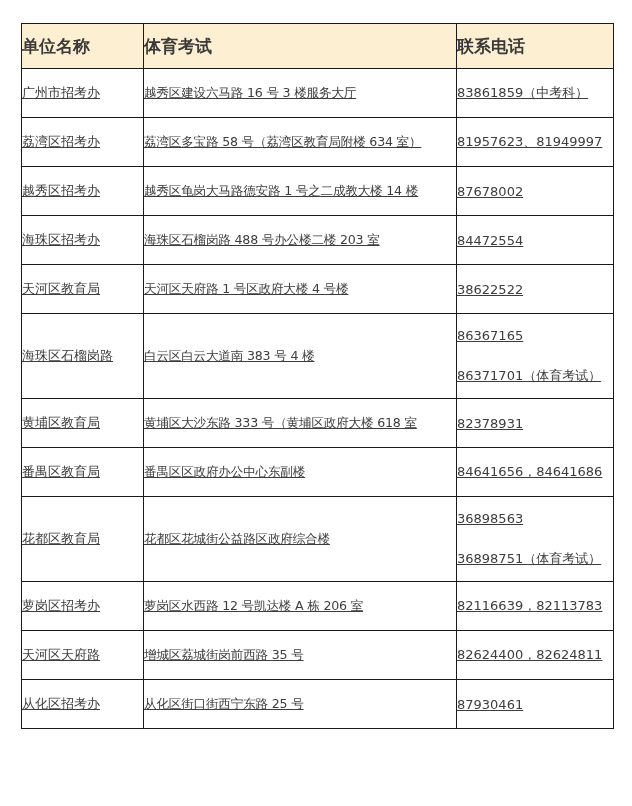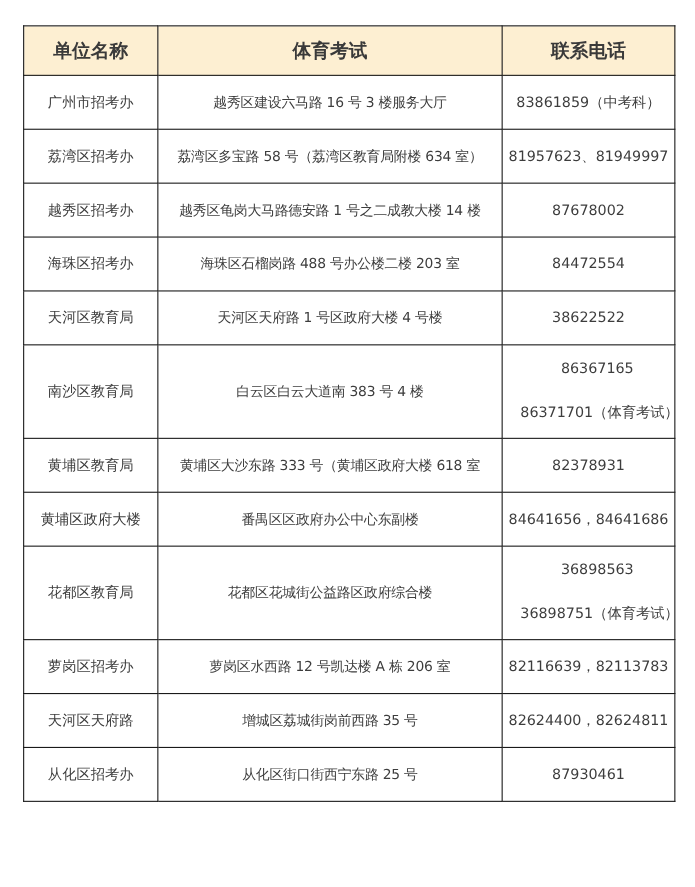--- a/index.html
+++ b/index.html
@@ -3,25 +3,25 @@
 <meta charset="utf-8">
 <style>
   html, body { margin: 0; padding: 0; background: #ffffff; }
   body { width: 632px; height: 806px; position: relative; overflow: hidden;
          font-family: "DejaVu Sans", "Liberation Sans", sans-serif; }
   table { position: absolute; left: 21px; top: 23px; border-collapse: collapse;
           width: 592px; table-layout: fixed; }
   col.c1 { width: 122px; }
   col.c2 { width: 313px; }
   col.c3 { width: 157px; }
-  th, td { border: 1px solid #1a1a1a; text-align: center; vertical-align: middle; padding: 0; }
+  th, td { border: 1px solid #1a1a1a; text-align: left; vertical-align: middle; padding: 0; }
   th { background: #fdefd2; color: #3a3a3a; font-size: 17px; font-weight: bold; height: 44px; }
-  td { color: #3d3d3d; font-size: 13px; height: 48px; white-space: nowrap; overflow: hidden; }
+  td { color: #3d3d3d; font-size: 13px; height: 48px; white-space: nowrap; overflow: hidden; text-decoration: underline; }
   tr.tall td { height: 84px; }
-  td .line { display: block; line-height: 18px; margin-left: 16px; }
+  td .line { display: block; line-height: 18px; }
   td .line + .line { margin-top: 22px; }
   td.addr { font-size: 12.6px; letter-spacing: -0.2px; }
   td.phone { font-size: 13px; }
 </style>
 </head>
 <body>
 
 <table>
   <colgroup>
       <col class="c1">
@@ -55,34 +55,34 @@
       <td>海珠区招考办</td>
       <td class="addr">海珠区石榴岗路 488 号办公楼二楼 203 室</td>
       <td class="phone">84472554</td>
     </tr>
     <tr>
       <td>天河区教育局</td>
       <td class="addr">天河区天府路 1 号区政府大楼 4 号楼</td>
       <td class="phone">38622522</td>
     </tr>
     <tr class="tall">
-      <td>南沙区教育局</td>
+      <td>海珠区石榴岗路</td>
       <td class="addr">白云区白云大道南 383 号 4 楼</td>
       <td class="phone">
         <span class="line">86367165</span>
         <span class="line">86371701（体育考试）</span>
       </td>
     </tr>
     <tr>
       <td>黄埔区教育局</td>
       <td class="addr">黄埔区大沙东路 333 号（黄埔区政府大楼 618 室</td>
       <td class="phone">82378931</td>
     </tr>
     <tr>
-      <td>黄埔区政府大楼</td>
+      <td>番禺区教育局</td>
       <td class="addr">番禺区区政府办公中心东副楼</td>
       <td class="phone">84641656，84641686</td>
     </tr>
     <tr class="tall">
       <td>花都区教育局</td>
       <td class="addr">花都区花城街公益路区政府综合楼</td>
       <td class="phone">
         <span class="line">36898563</span>
         <span class="line">36898751（体育考试）</span>
       </td>

